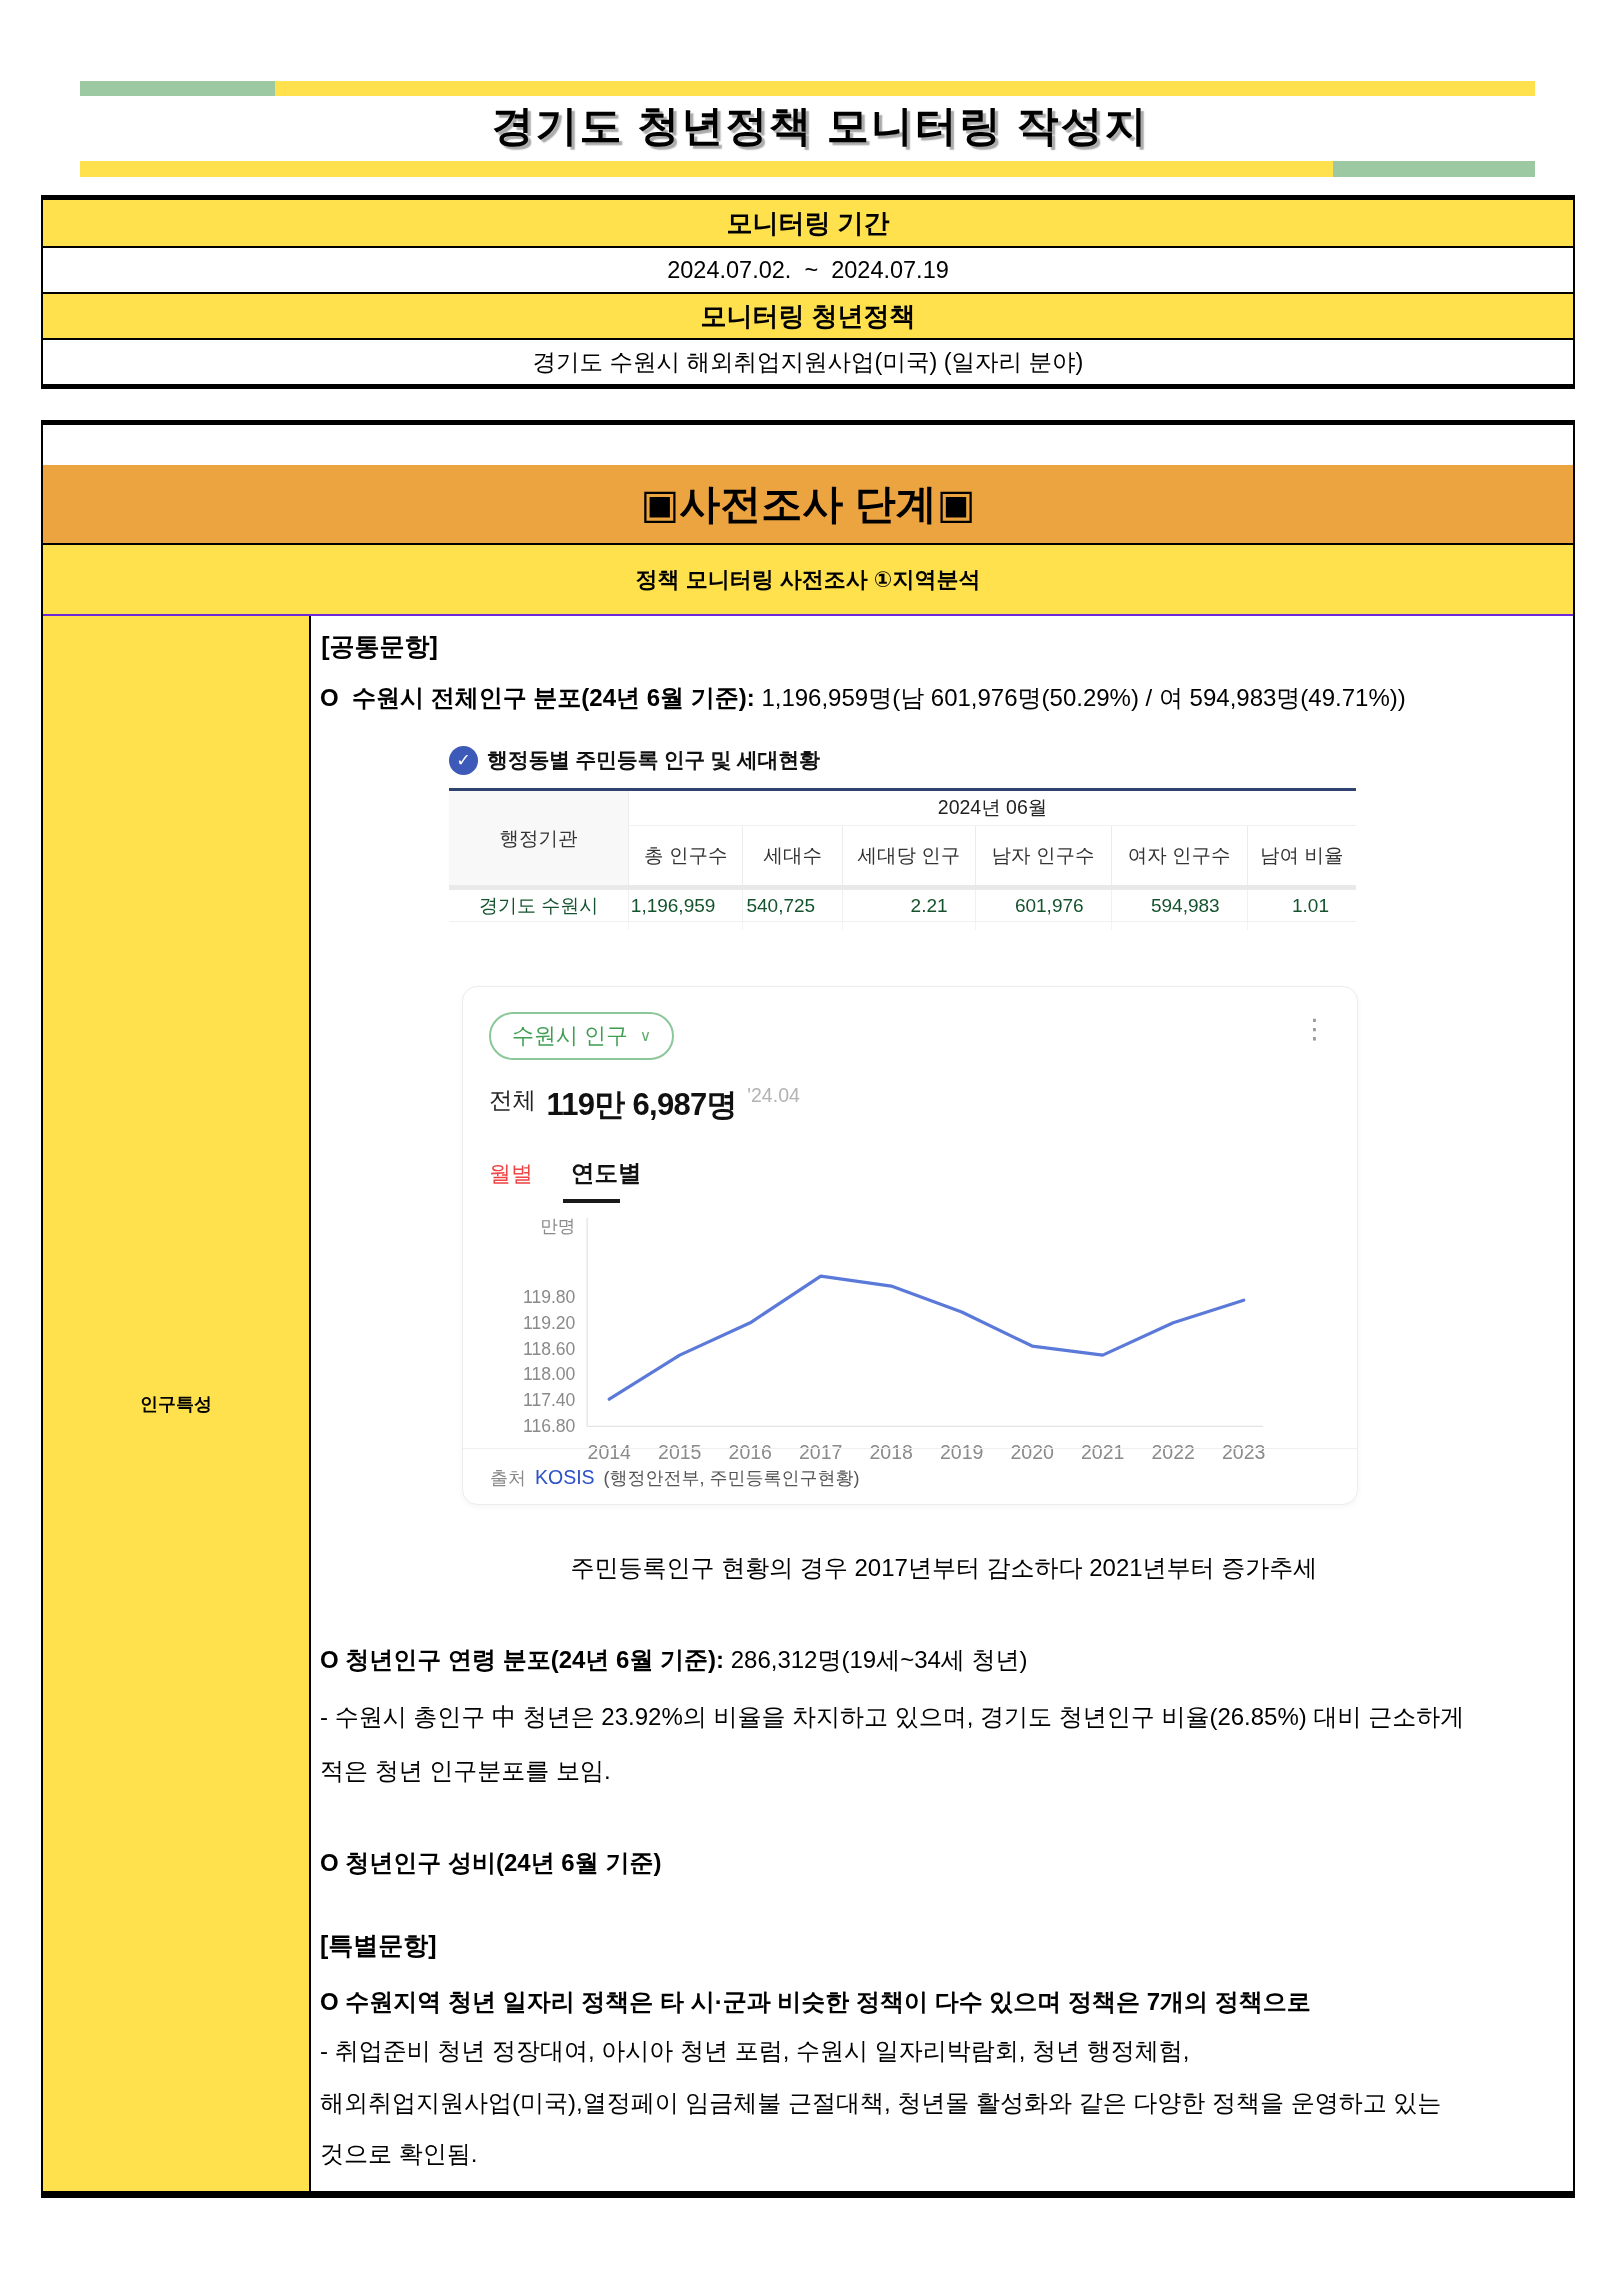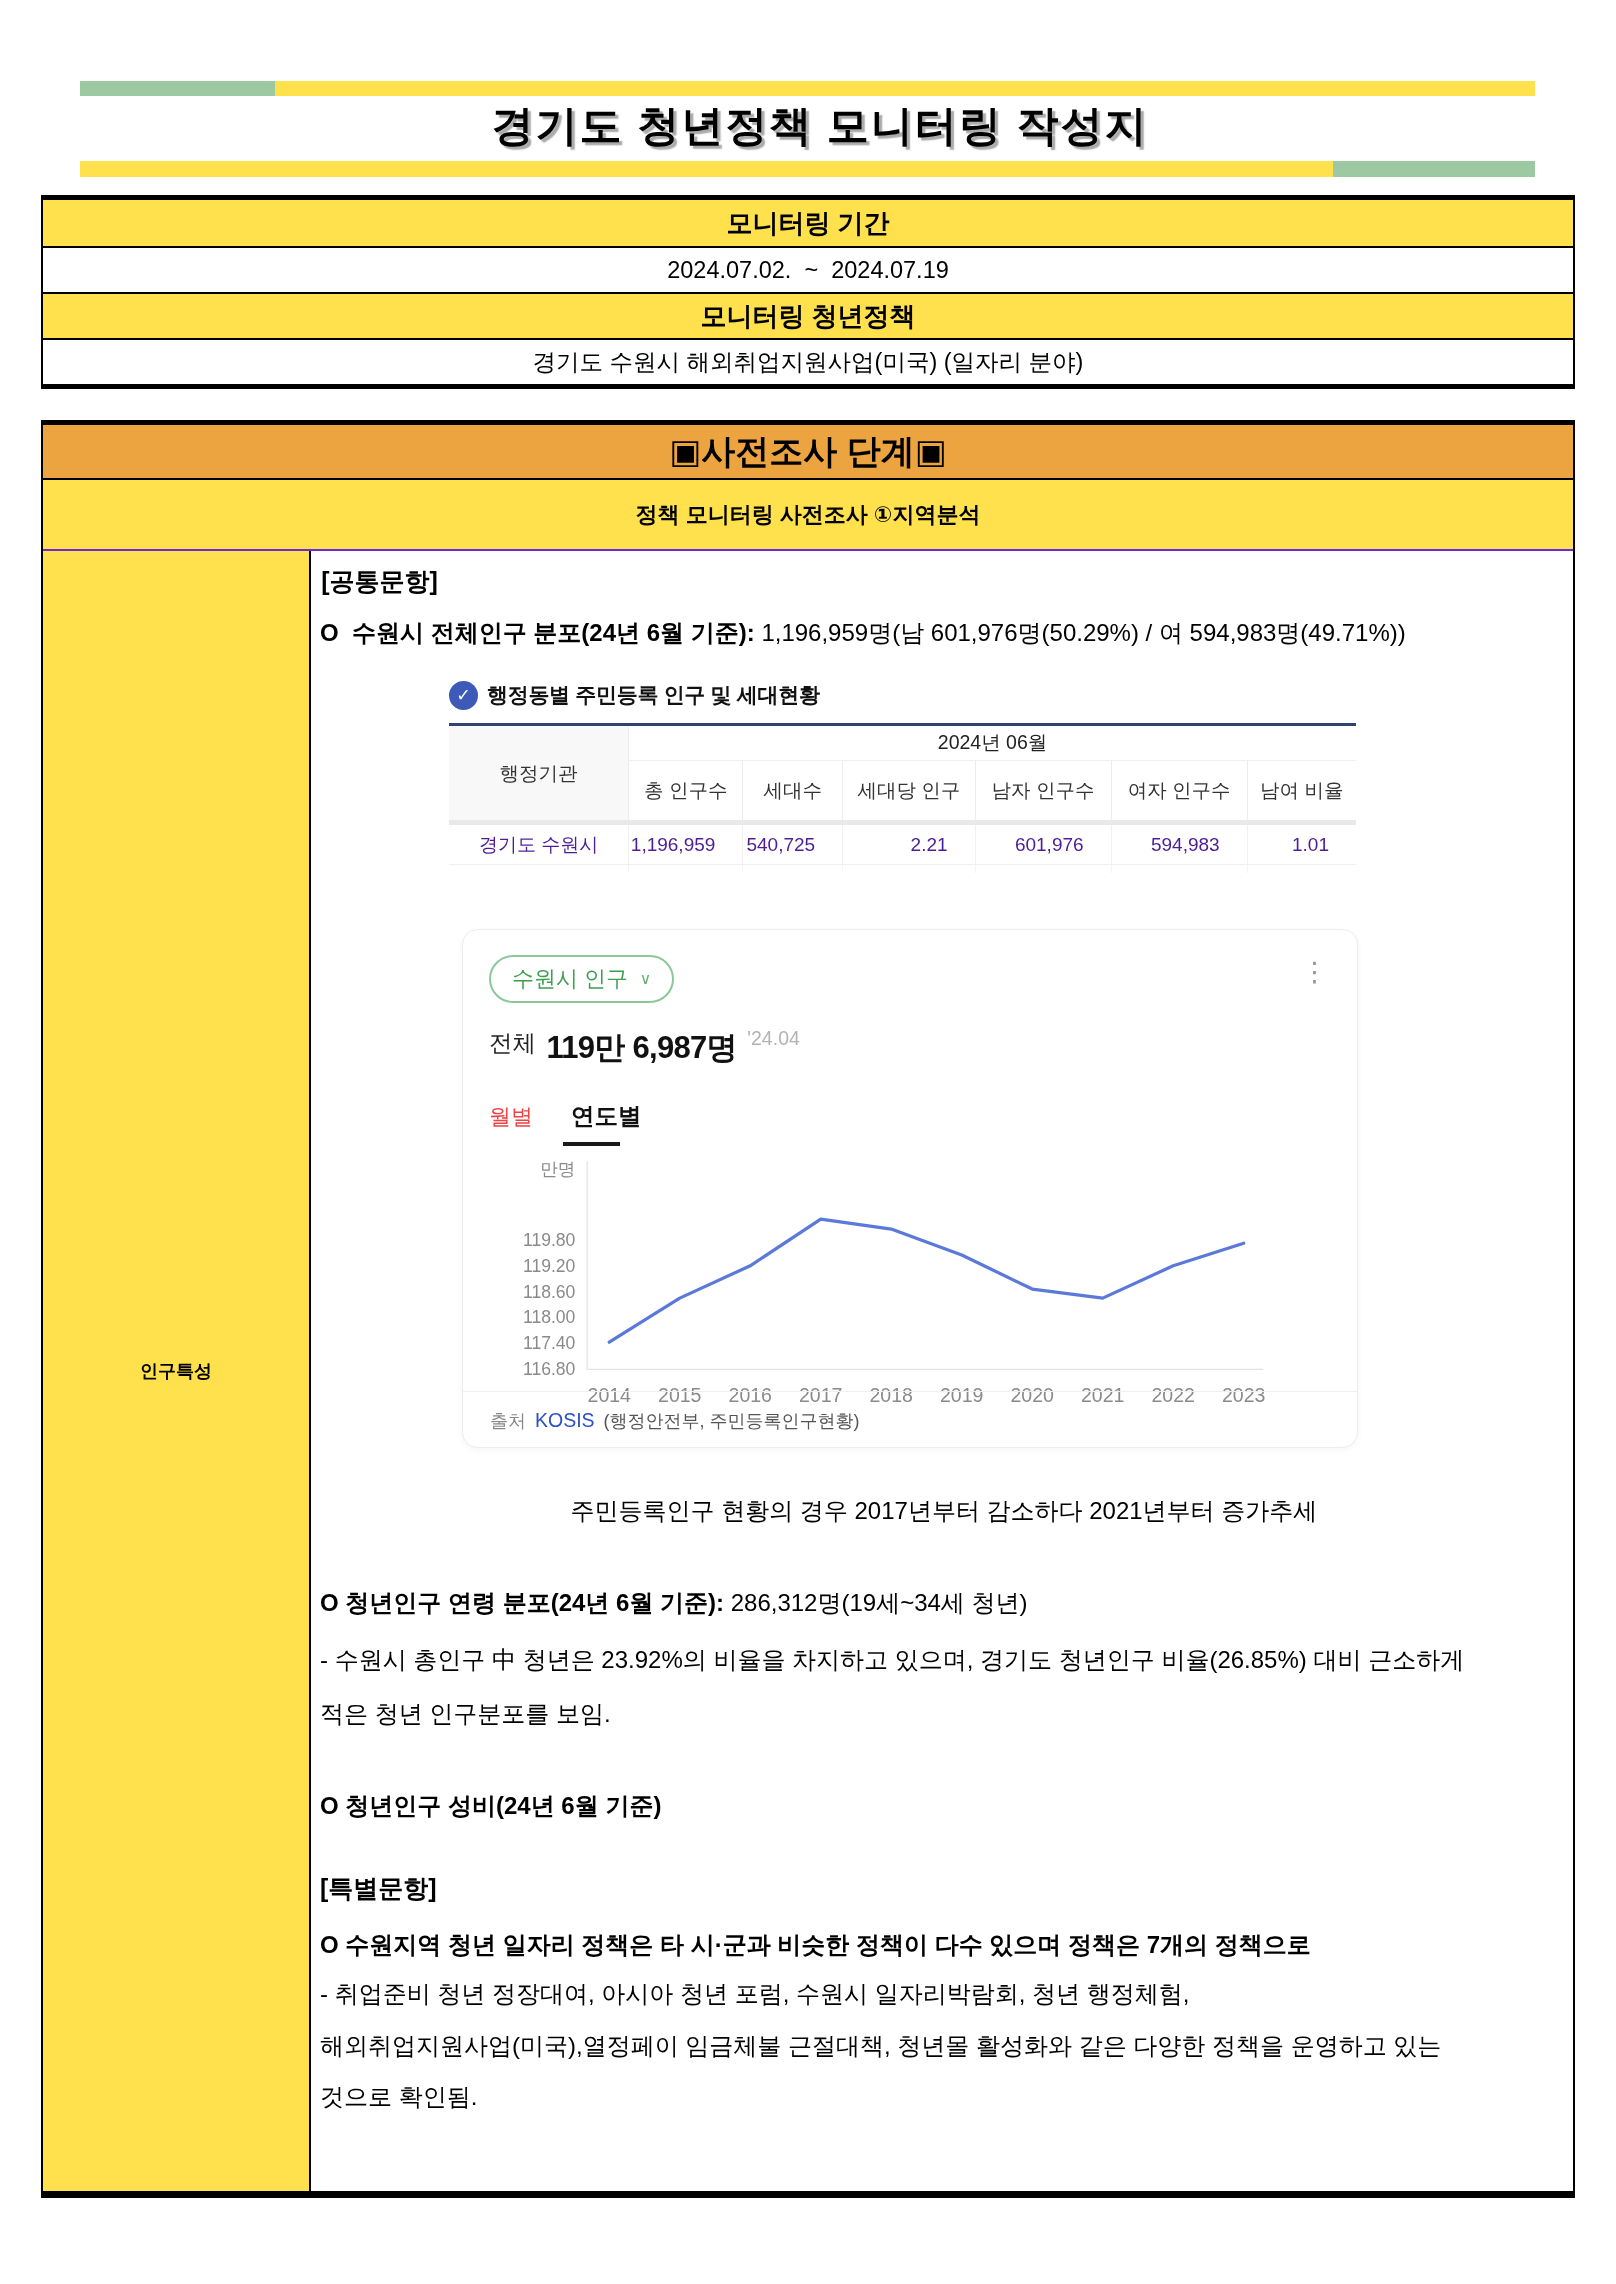--- a/index.html
+++ b/index.html
@@ -33,23 +33,23 @@
   .it-row + .it-row { border-top:2px solid #000; }
   .it-header { background:#FFE14D; font-weight:bold; font-size:26px; }
   .it-value { background:#fff; font-size:23.5px; }
   
   .main-table {
     position:absolute; left:41px; top:420px; width:1534px; height:1778px;
     border:2.6px solid #000; border-top-width:5.2px; border-bottom-width:7.2px;
     display:flex; flex-direction:column; background:#fff;
   }
   .stage-row {
-    height:55px; background:#EBA440; border-bottom:2.6px solid #000;
+    height:80px; background:#EBA440; border-bottom:2.6px solid #000;
     display:flex; align-items:center; justify-content:center;
-    font-size:34px; font-weight:bold; white-space:pre;
+    font-size:41px; font-weight:bold; white-space:pre;margin-top:40px;
   }
   .sub-row {
     height:71px; background:#FFE14D; border-bottom:2px solid #6d28d9;
     display:flex; align-items:center; justify-content:center;
     font-size:22px; font-weight:bold; white-space:pre;
   }
   .content-row { flex:1; display:flex; min-height:0; }
   .row-label-cell {
     width:268px; background:#FFE14D; border-right:2px solid #000;
     display:flex; align-items:center; justify-content:center;
@@ -92,21 +92,21 @@
   }
   .st-group {
     font-size:19.5px; font-weight:bold; color:#222; text-align:center;
     height:36px; border-bottom:1.3px solid #f0f0f0;
   }
   .st-colhead {
     font-size:19.5px; color:#333; text-align:center; height:60px;
     border-left:1.3px solid #ececec;
   }
   .st-band td { height:4.6px; background:#e9e9e9; padding:0; }
-  .st-data td { height:40px; font-size:19px; color:#4c1d95; }
+  .st-data td { height:32px; font-size:19px; color:#14532d; }
   .st-data .st-name { text-align:center; }
   .st-data .st-num { text-align:right; padding-right:27px; border-left:1.3px solid #f0f0f0; }
   .st-partial td { height:8.5px; border-top:1.3px solid #f0f0f0; border-left:1.3px solid #f4f4f4; }
   .st-partial td:first-child { border-left:none; }
   
   .chart-card {
     margin:56px 0 0 142px; width:896px; height:519px;
     border:1.3px solid #ececec; border-radius:15.6px;
     box-shadow:0 2px 6.5px rgba(0,0,0,0.04);
     padding:25px 26px 0; position:relative; background:#fff;

